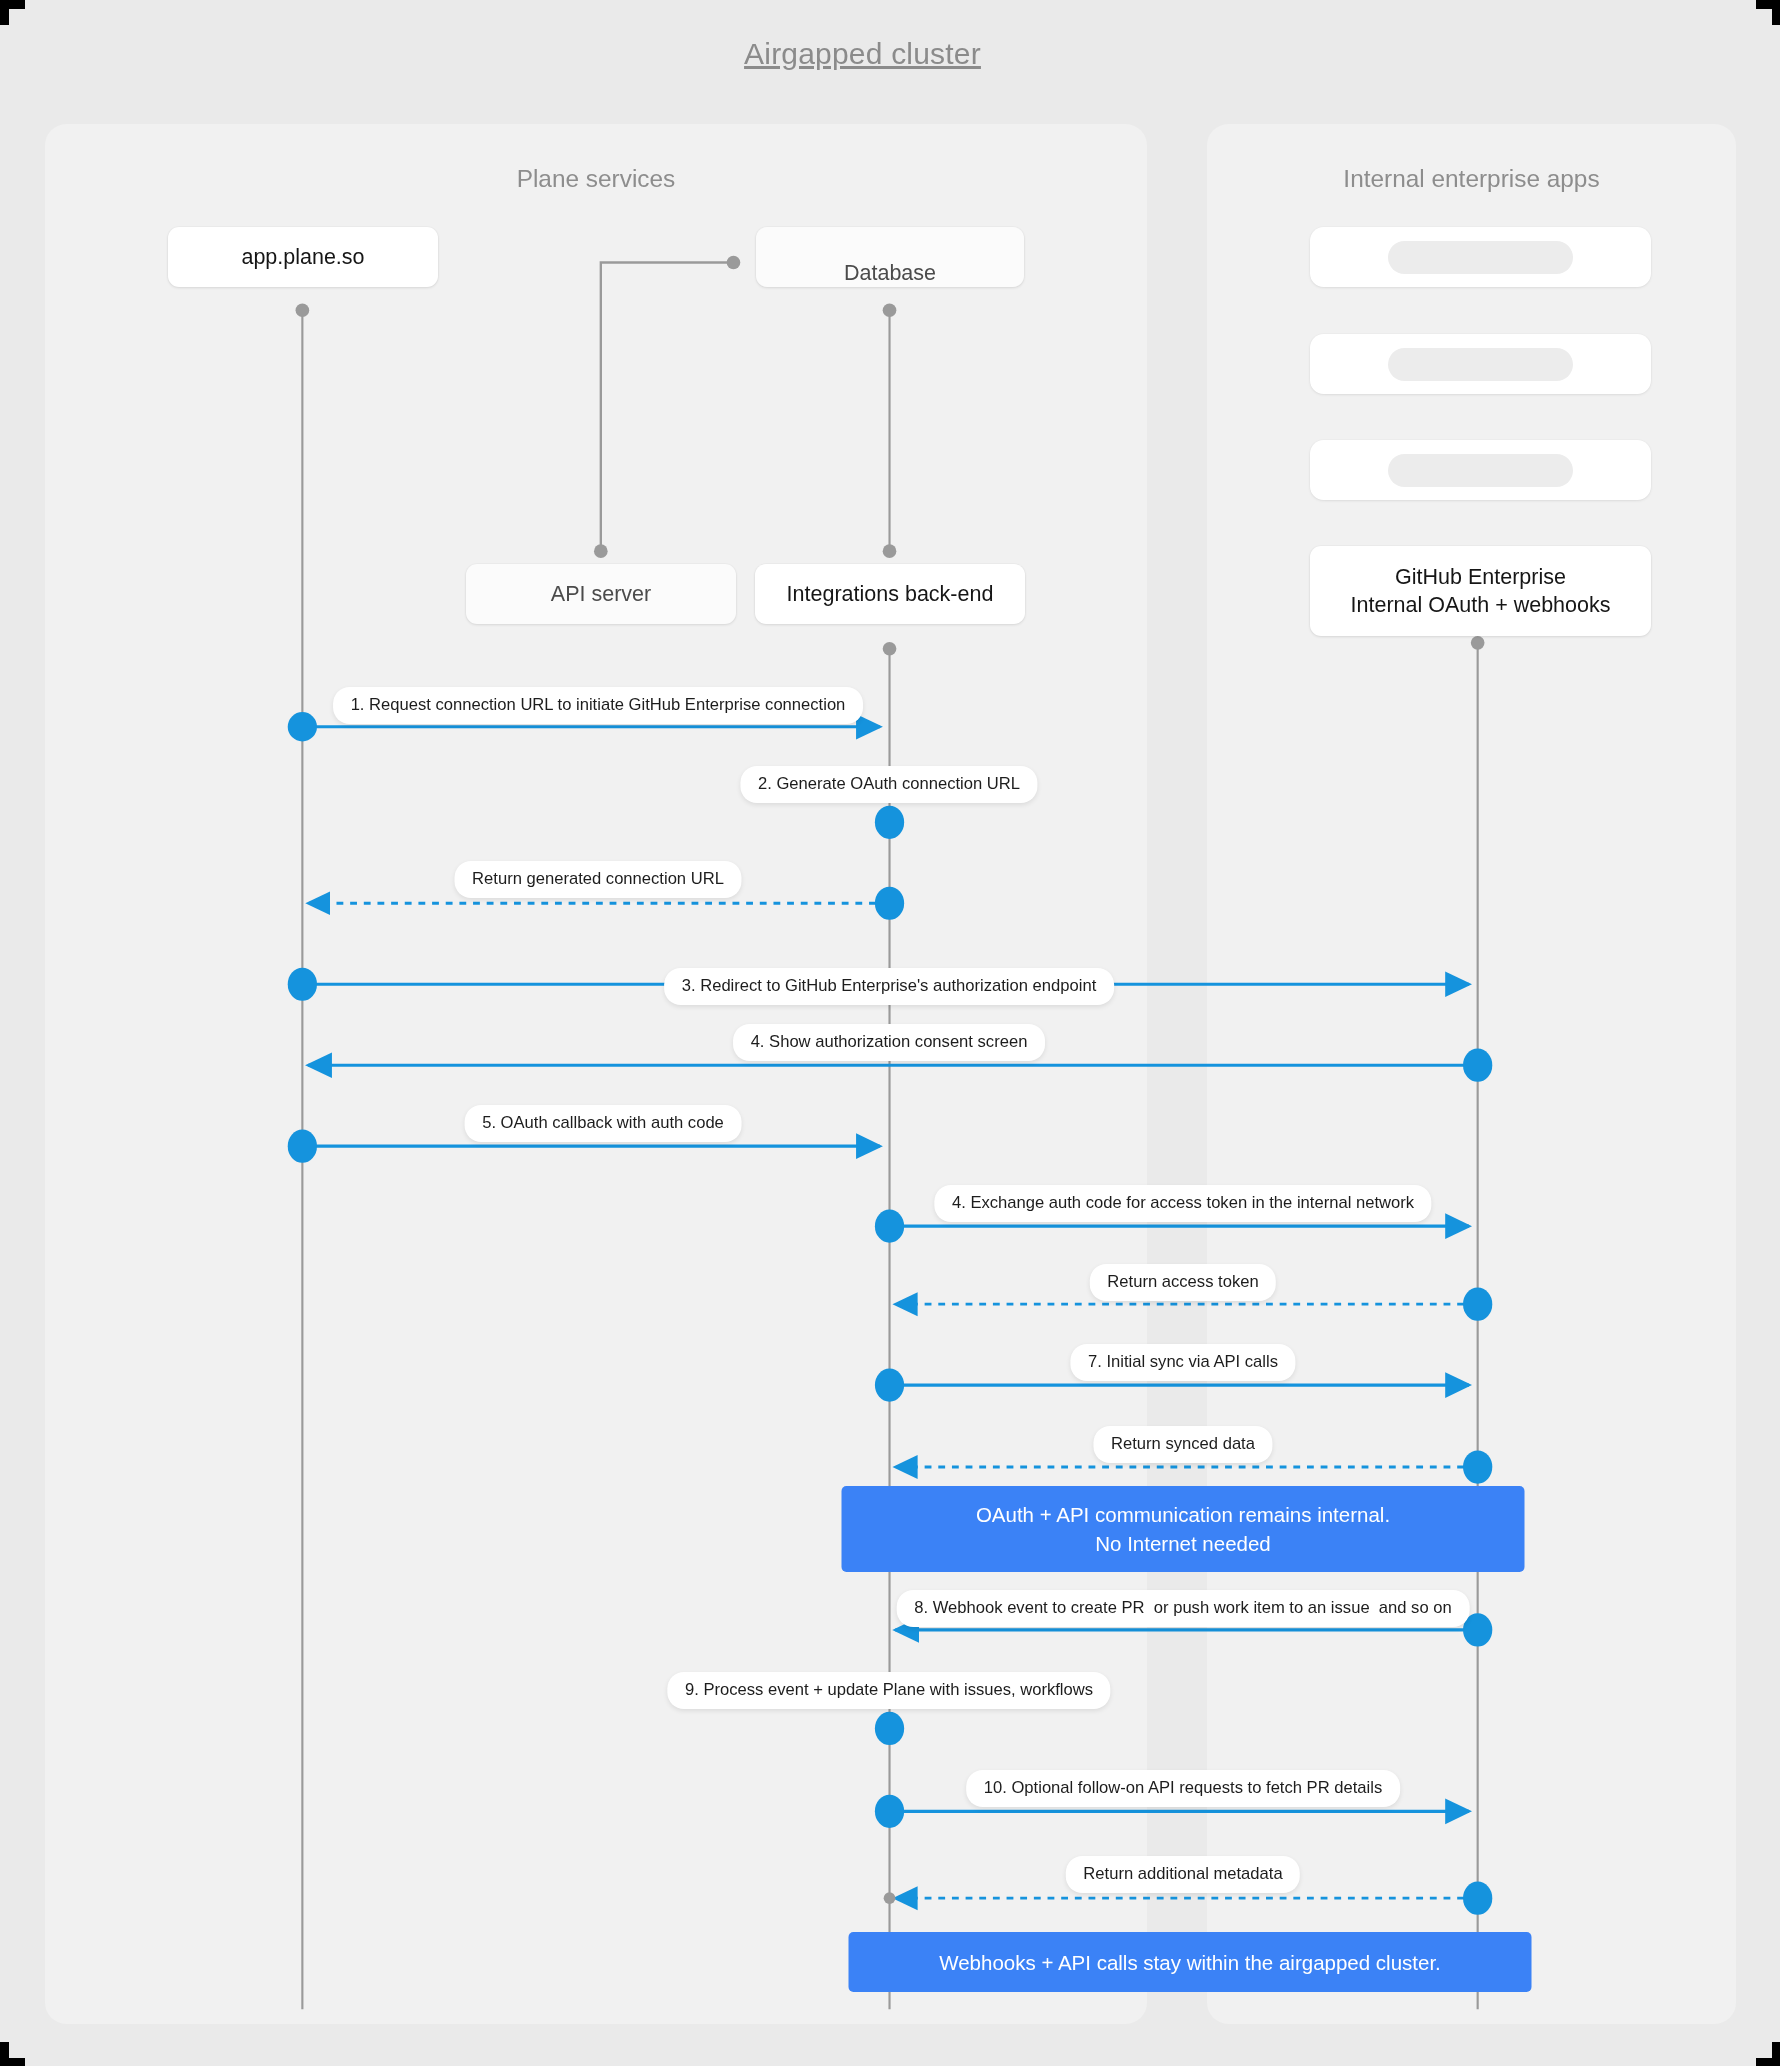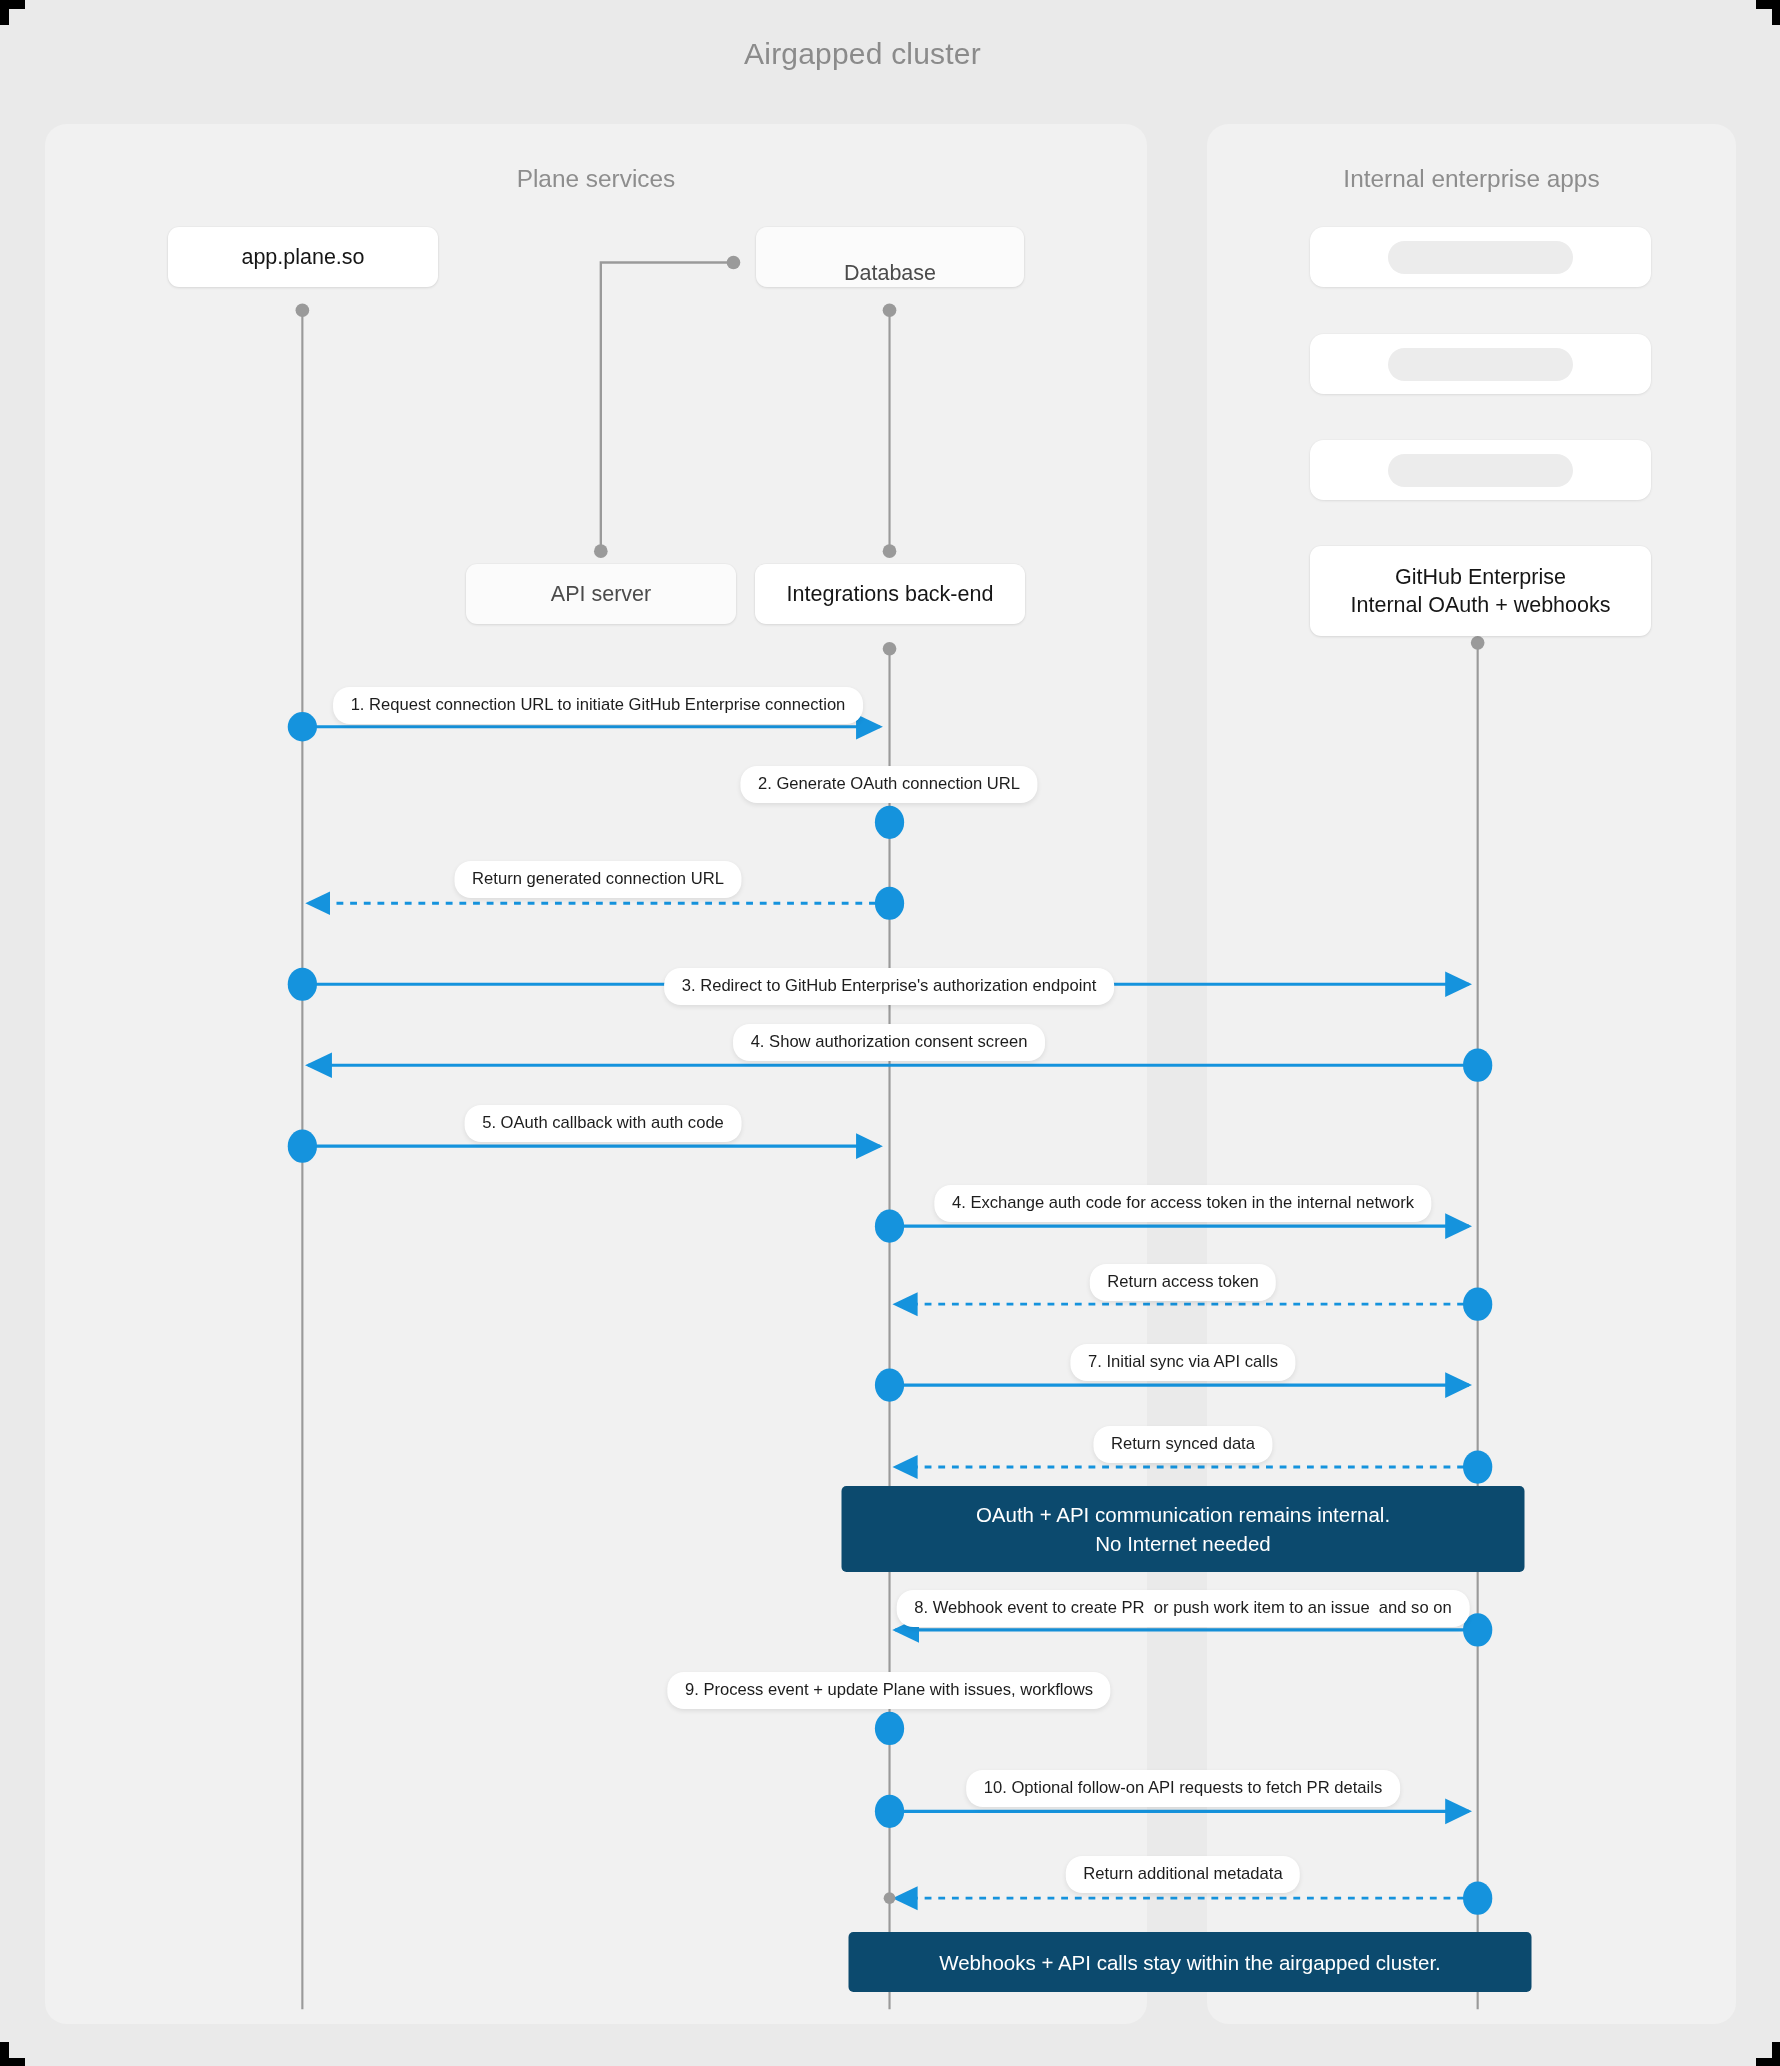--- a/index.html
+++ b/index.html
@@ -16,21 +16,21 @@
   .crop i{position:absolute;background:#000;}
   .crop .h{height:8.8px;width:25px;}
   .crop .v{width:8.8px;height:25px;}
   .crop.tl{left:0;top:0;}          .crop.tl .h{top:0;left:0;}   .crop.tl .v{top:0;left:0;}
   .crop.tr{right:0;top:0;}         .crop.tr .h{top:0;right:0;}  .crop.tr .v{top:0;right:0;}
   .crop.bl{left:0;bottom:0;}       .crop.bl .h{bottom:0;left:0;}.crop.bl .v{bottom:0;left:0;}
   .crop.br{right:0;bottom:0;}      .crop.br .h{bottom:0;right:0;}.crop.br .v{bottom:0;right:0;}
 
   #title{
     position:absolute;left:0;top:37px;width:1725px;text-align:center;
-    font-size:30px;color:#8b8b8b;letter-spacing:0.2px;font-weight:400;
+    font-size:30px;color:#8b8b8b;letter-spacing:0.2px;font-weight:400;text-decoration:underline;
   }
 
   .panel{
     position:absolute;
     background:#f1f1f1;
     border-radius:21.5px;
   }
   #panel-left{left:45px;top:124px;width:1102px;height:1900px;}
   #panel-right{left:1207px;top:124px;width:529px;height:1900px;}
 
@@ -68,21 +68,21 @@
     border-radius:16.6px;
     box-shadow:0 2px 4.9px rgba(0,0,0,.09);
     font-size:16.6px;color:#1d1d1d;
     padding:7.8px 17.6px 8.8px 17.6px;
     white-space:pre;
     transform:translateX(-50%);
     z-index:6;
   }
   .note{
     position:absolute;
-    background:#0c4a6e;
+    background:#3b82f6;
     color:#fff;
     border-radius:4.9px;
     font-size:20.5px;
     text-align:center;
     line-height:1.42;
     padding:13.7px 17.6px;
     transform:translateX(-50%);
     box-sizing:border-box;
     z-index:7;
   }

